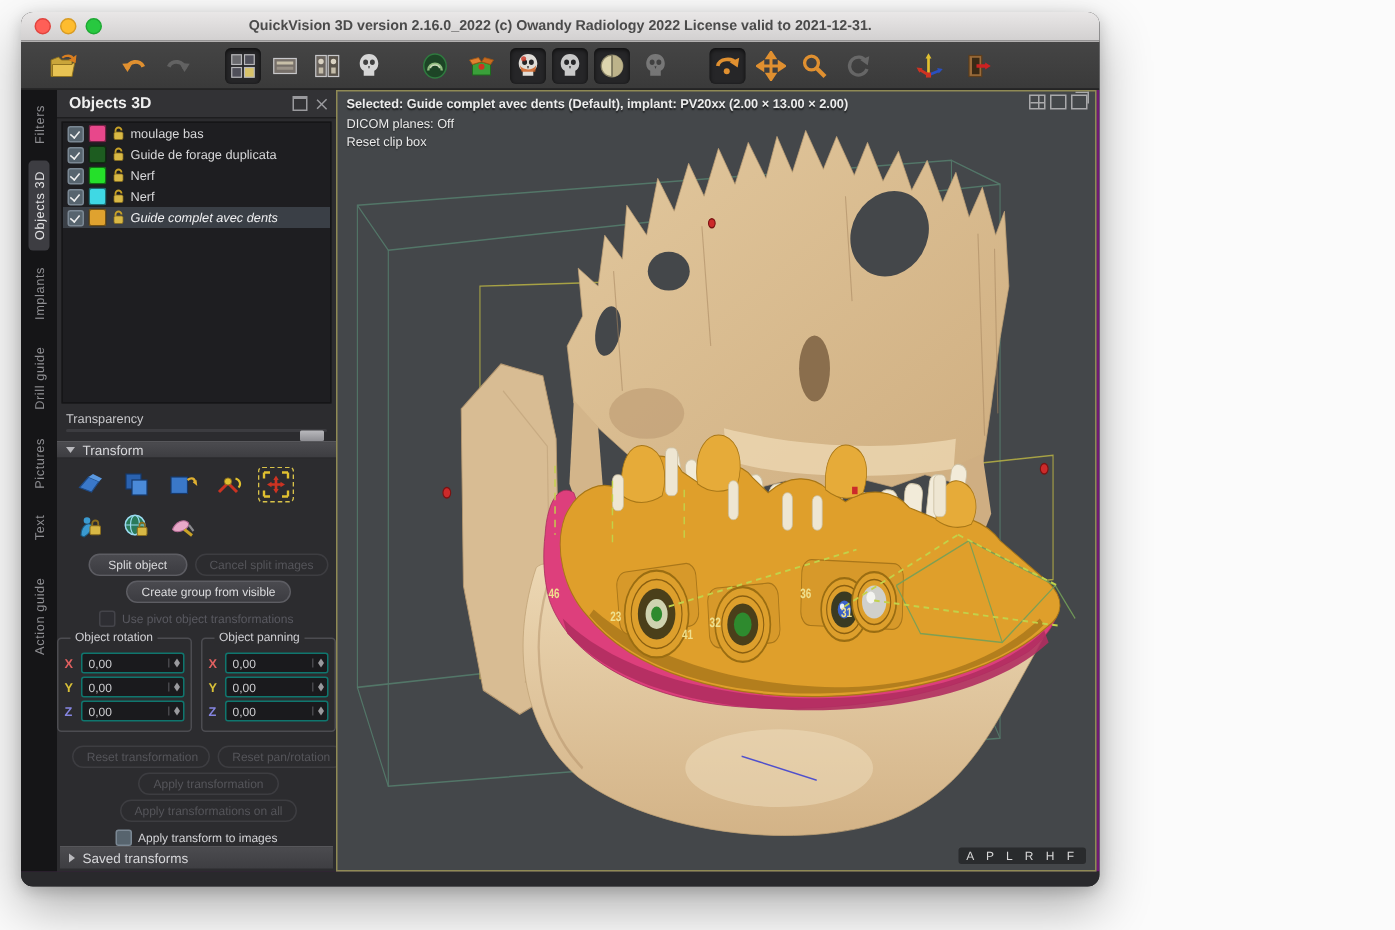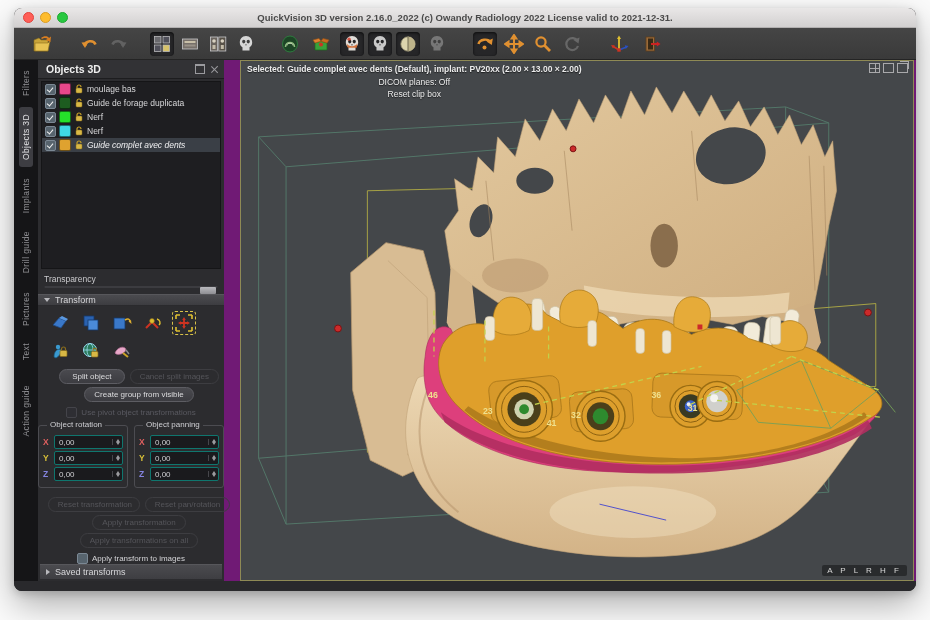--- a/index.html
+++ b/index.html
@@ -1,18 +1,18 @@
 <!DOCTYPE html>
 <html><head>
 <meta charset="utf-8">
 <style>
   html,body{margin:0;padding:0;}
   body{width:930px;height:620px;background:#fbfbfb;font-family:"Liberation Sans","DejaVu Sans",sans-serif;overflow:hidden;}
   .stage{position:relative;width:930px;height:620px;}
-  .window{position:absolute;left:14px;top:8px;width:902px;height:583px;border-radius:8px;overflow:hidden;
+  .window{position:absolute;left:14px;top:8px;width:719px;height:583px;border-radius:8px;overflow:hidden;
           box-shadow:0 14px 34px rgba(0,0,0,.30),0 3px 10px rgba(0,0,0,.18);background:#1c1c1e;display:flex;flex-direction:column;}
   
   .titlebar{height:19px;flex:0 0 19px;background:linear-gradient(#e9e7e7,#d2d0d0);border-bottom:1px solid #b2b0b0;
             display:flex;align-items:center;position:relative;}
   .lights{display:flex;gap:6px;margin-left:9px;}
   .light{width:9px;height:9px;border-radius:50%;}
   .light.red{background:#ff5f57;border:.5px solid #e0443e;}
   .light.yellow{background:#febc2e;border:.5px solid #d89b23;}
   .light.green{background:#28c840;border:.5px solid #1ea833;}
   .wtitle{position:absolute;left:0;right:0;text-align:center;font-size:9.5px;font-weight:bold;color:#4a4a4a;pointer-events:none;}
@@ -70,21 +70,21 @@
   .spinbox{flex:1;display:flex;align-items:center;background:#1a1a1d;border:1px solid #0f766e;border-radius:2px;height:12px;}
   .spinval{flex:1;font-size:8px;color:#cfcfd2;padding:1px 0 0 4px;}
   .spinbtns{width:9px;border-left:1px solid #46464b;display:flex;flex-direction:column;}
   .spinbtns i{flex:1;display:flex;align-items:center;justify-content:center;}
   .spinbtns i:first-child:after{content:"";border-left:2.5px solid transparent;border-right:2.5px solid transparent;border-bottom:3px solid #9a9a9e;}
   .spinbtns i:last-child:after{content:"";border-left:2.5px solid transparent;border-right:2.5px solid transparent;border-top:3px solid #9a9a9e;}
   .spacer{flex:1 1 auto;}
   .savedbar{height:14px;flex:0 0 14px;margin:0 2px;background:linear-gradient(#4b4b4f,#3e3e42);border-top:1px solid #57575b;
             display:flex;align-items:center;gap:5px;padding-left:6px;font-size:9px;color:#d7d7da;}
   
-  .vpwrap{flex:1 1 auto;padding:0 2px 0 16px;display:flex;min-width:0;text-align:center;}
+  .vpwrap{flex:1 1 auto;padding:0 2px 0 0;display:flex;min-width:0;}
   .viewport{position:relative;flex:1;border:1px solid #8f8a55;background:radial-gradient(ellipse at 50% 42%,#4b4e52 0%,#42454ا 60%,#3e4144 100%);
             background-color:#44474a;overflow:hidden;}
   .vpstatus{position:absolute;left:6px;top:3px;z-index:5;color:#ececec;font-size:8.5px;line-height:1.35;text-shadow:0 1px 1px rgba(0,0,0,.6);}
   .vpstatus .l1{font-weight:bold;margin-bottom:2px;}
   .vpicons{position:absolute;right:5px;top:2px;z-index:5;display:flex;gap:3px;align-items:center;}
   .vpico{width:9px;height:8px;border:1px solid #a9a9ab;position:relative;}
   .vpico.grid:before{content:"";position:absolute;left:50%;top:0;width:1px;height:100%;background:#a9a9ab;}
   .vpico.grid:after{content:"";position:absolute;top:50%;left:0;height:1px;width:100%;background:#a9a9ab;}
   .vpico.restore:before{content:"";position:absolute;left:2px;top:-3px;width:8px;height:7px;border:1px solid #a9a9ab;border-bottom:none;border-left:none;}
   .vporient{position:absolute;right:6px;bottom:4px;z-index:5;background:rgba(20,20,22,.55);border-radius:2px;padding:1px 5px;

